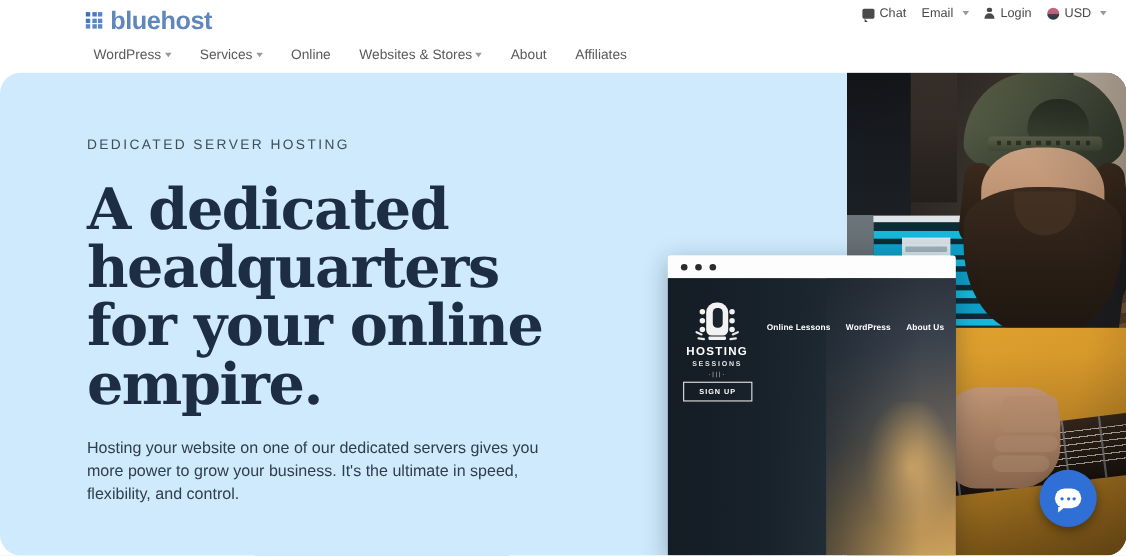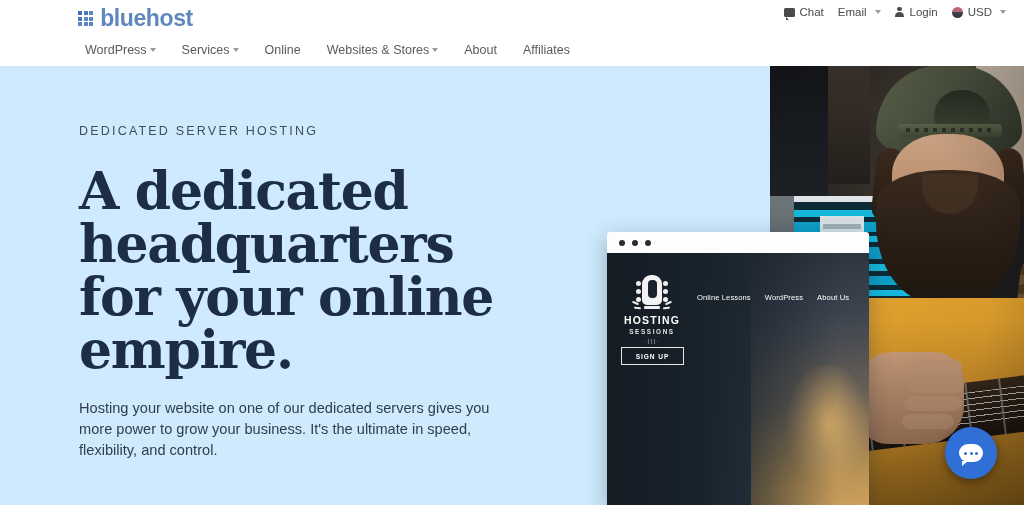--- a/index.html
+++ b/index.html
@@ -40,21 +40,21 @@
   .logo-grid i:nth-child(2){ background:#4d79ba; }
   .logo-grid i:nth-child(4){ background:#4a77b9; }
   .logo-grid i:nth-child(5){ background:#5b86c4; }
   .logo-word { font-size:23px; color:#5f87bd; letter-spacing:-0.4px; font-weight:700; line-height:1; }
 
   
   .mainnav { position:absolute; left:72px; top:39px; display:flex; align-items:center; }
   .nav-item { display:flex; align-items:center; font-size:12.5px; color:#5a5a5a; padding:4px 13px; cursor:pointer; white-space:nowrap; }
 
   
-  .hero { position:absolute; left:0; top:66px; width:1024px; height:439px; background:#cfeafc; overflow:hidden; }
+  .hero { position:absolute; left:0; top:66px; width:1024px; height:439px; background:#cfeafc; overflow:hidden;border-radius:19px; }
 
   .hero-copy { position:absolute; left:79px; top:58px; width:470px; }
   .eyebrow { font-size:12.5px; letter-spacing:2.2px; color:#3d4f5c; font-weight:500; }
   .headline {
     margin-top:26px;
     font-family:"DejaVu Serif", serif;
     font-weight:700;
     font-size:52px;
     line-height:53px;
     color:#1d2d44;
@@ -183,21 +183,21 @@
              background:#f2f2f2; border-radius:9px 9px 5px 5px; }
   .gh-slot { position:absolute; left:12.5px; top:5px; width:9px; height:18px; background:#1b242c; border-radius:4px; }
   .gh-peg { position:absolute; width:5px; height:5px; border-radius:50%; background:#f2f2f2; }
   .gh-nut { position:absolute; left:9px; bottom:2px; width:16px; height:3px; background:#f2f2f2; border-radius:1px; }
   .gh-ray { position:absolute; width:7px; height:2px; background:#e8e8e8; border-radius:1px; }
   .mock-name { font-size:10.5px; font-weight:700; color:#fff; letter-spacing:1.2px; margin-top:3px; font-family:"Liberation Sans", sans-serif; }
   .mock-sub { font-size:6.4px; font-weight:700; color:#e2e2e2; letter-spacing:1.6px; margin-top:1.5px; }
   .mock-orn { font-size:5.5px; color:#cfcfcf; letter-spacing:1.6px; margin-top:3px; }
 
   .mock-nav { position:absolute; left:90px; top:40px; display:flex; gap:14px; }
-  .mock-nav span { font-size:7.6px; color:#ffffff; font-weight:400; white-space:nowrap; letter-spacing:.1px; }
+  .mock-nav span { font-size:7.6px; color:#ffffff; font-weight:700; white-space:nowrap; letter-spacing:.1px; }
 
   .mock-signup { position:absolute; left:14px; top:94px; width:63px; height:18px;
                  border:1px solid #e6e6e6; display:flex; align-items:center; justify-content:center;
                  font-size:6.6px; font-weight:700; color:#fff; letter-spacing:.9px; cursor:pointer; }
 
   
   .chat-fab { position:absolute; right:27px; bottom:26px; width:52px; height:52px; border-radius:50%;
               background:#2f6fd6; box-shadow:0 3px 10px rgba(0,0,0,.4); z-index:60; cursor:pointer;
               display:flex; align-items:center; justify-content:center; }
   .bubble { width:24px; height:18px; border-radius:9px; background:#fff; position:relative;

